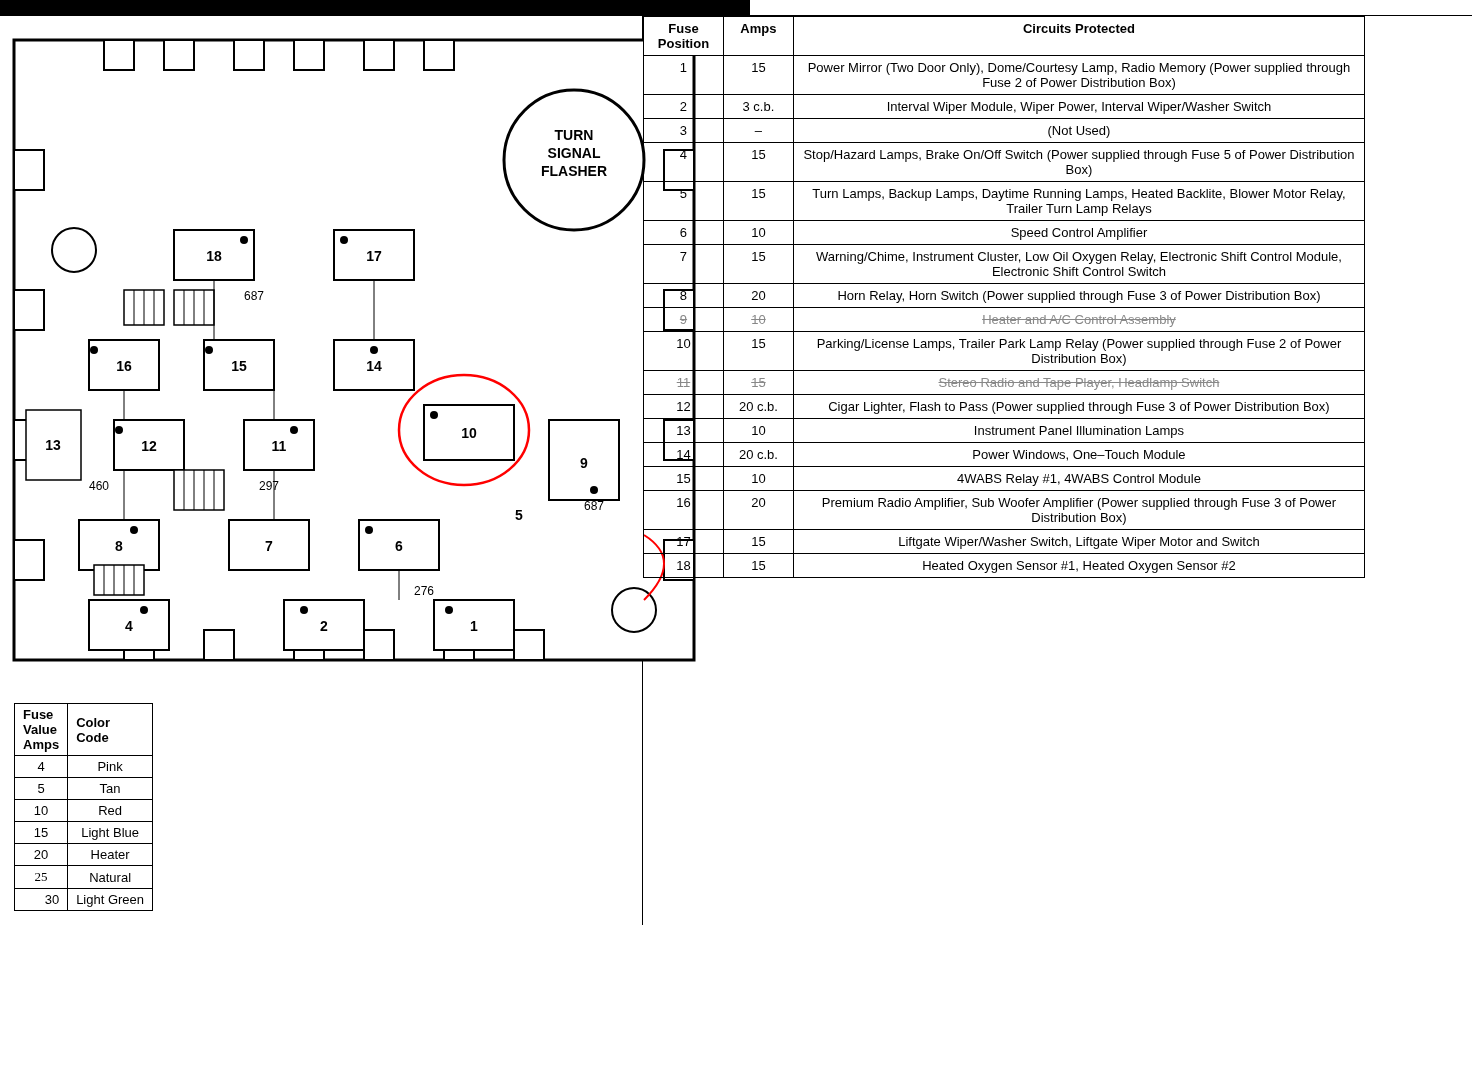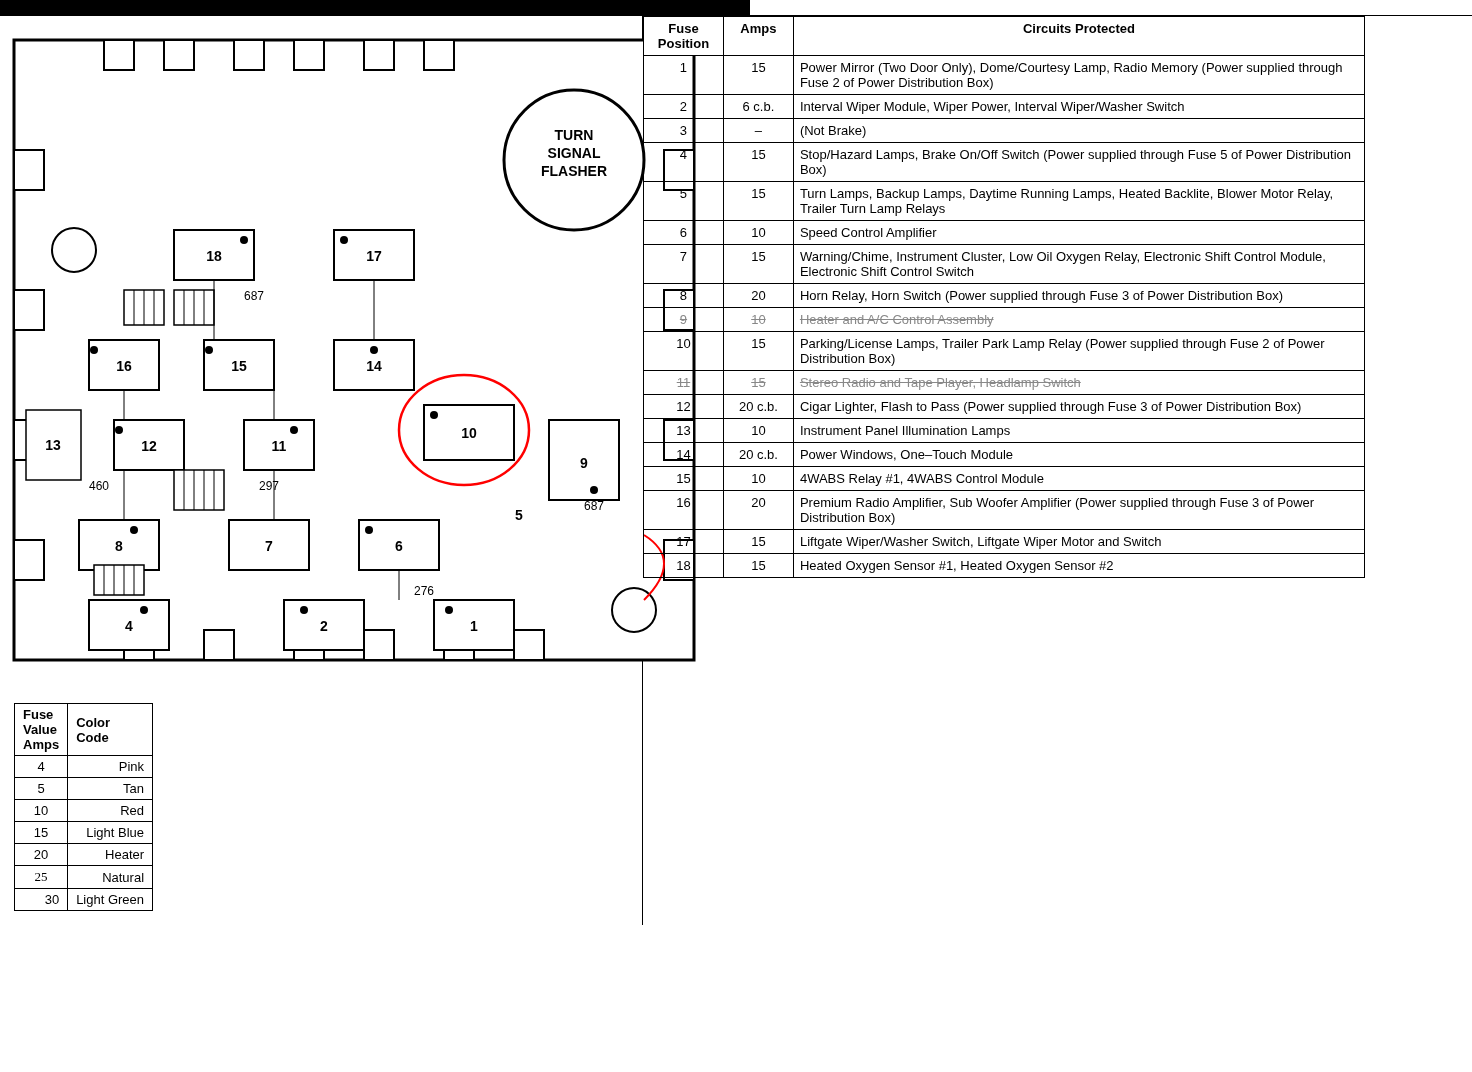--- a/index.html
+++ b/index.html
@@ -62,21 +62,21 @@
       text-align: center;
       font-weight: bold;
       background: #fff;
     }
     .fuse-table td:first-child,
     .fuse-table td:nth-child(2) {
       text-align: center;
       white-space: nowrap;
     }
     .fuse-table td:nth-child(3) {
-      text-align: left;
+      text-align: center;
       margin-left: 32px;
     }
     .col-position { width: 80px; }
     .col-amps { width: 70px; }
     .col-circuits { width: 572px; }
 
     
     .legend-container {
       margin-top: 20px;
       padding: 10px;
@@ -90,21 +90,21 @@
       padding: 3px 8px;
     }
     .legend-table th {
       font-weight: bold;
       text-align: left;
     }
     .legend-values td {
       text-align: right;
     }
     .legend-values td:last-child {
-      text-align: right;
+      text-align: center;
     }
 
     
     .diagram-svg {
       width: 700px;
       height: 640px;
     }
 
     
     .strike td {
@@ -331,27 +331,27 @@
           </tr>
         </thead>
         <tbody id="fuse-tbody">
         <tr>
               <td>1</td>
               <td>15</td>
               <td>Power Mirror (Two Door Only), Dome/Courtesy Lamp, Radio Memory (Power supplied through Fuse 2 of Power Distribution Box)</td>
             </tr>
             <tr>
               <td>2</td>
-              <td>6 c.b.</td>
+              <td>3 c.b.</td>
               <td>Interval Wiper Module, Wiper Power, Interval Wiper/Washer Switch</td>
             </tr>
             <tr>
               <td>3</td>
               <td>–</td>
-              <td>(Not Brake)</td>
+              <td>(Not Used)</td>
             </tr>
             <tr>
               <td>4</td>
               <td>15</td>
               <td>Stop/Hazard Lamps, Brake On/Off Switch (Power supplied through Fuse 5 of Power Distribution Box)</td>
             </tr>
             <tr>
               <td>5</td>
               <td>15</td>
               <td>Turn  Lamps, Backup Lamps, Daytime Running Lamps, Heated Backlite, Blower Motor Relay, Trailer Turn Lamp Relays</td>

